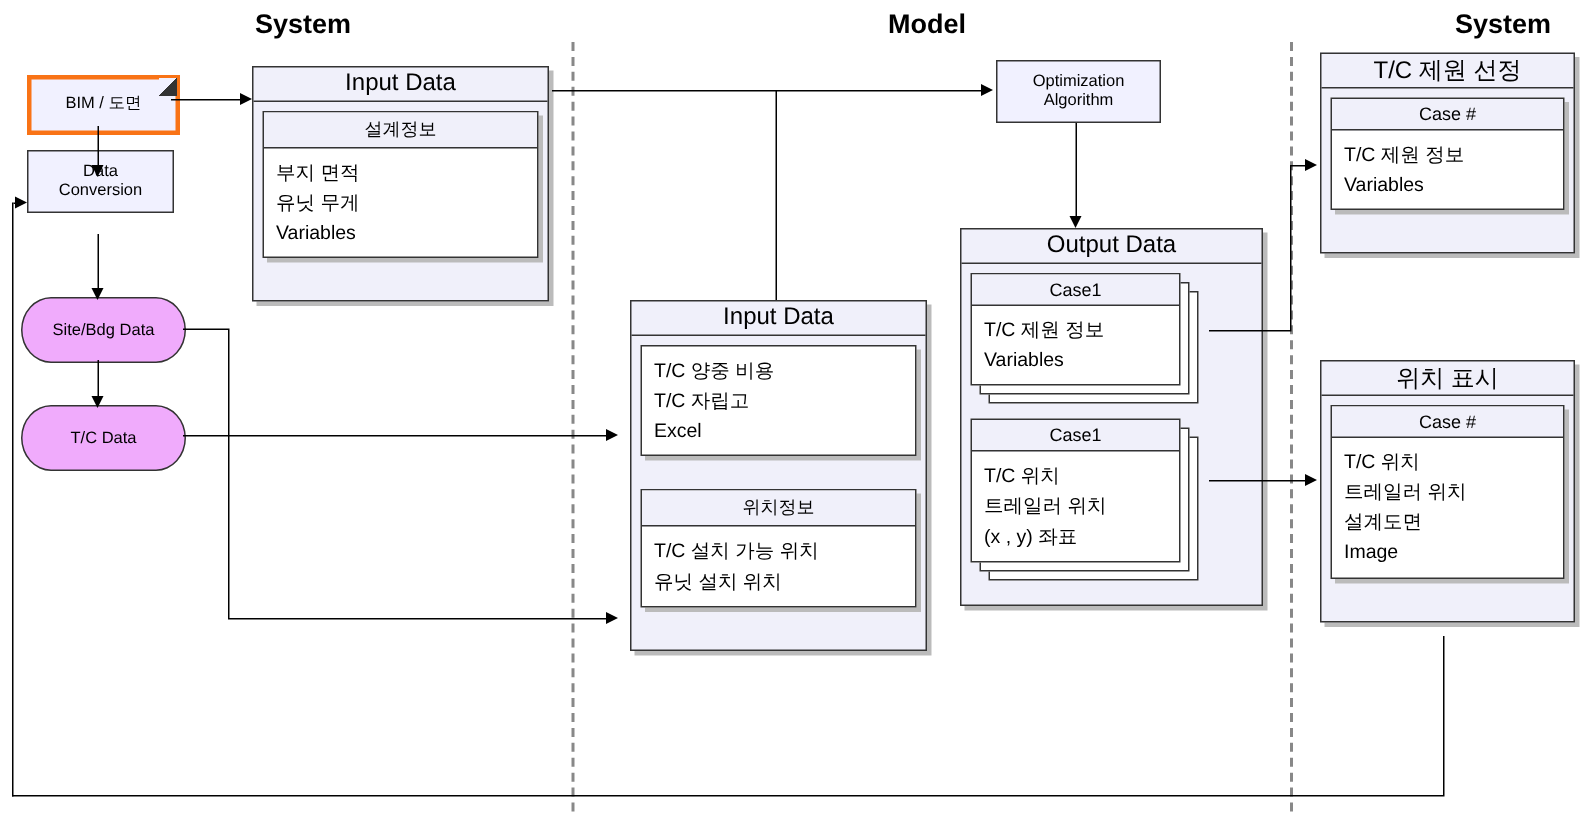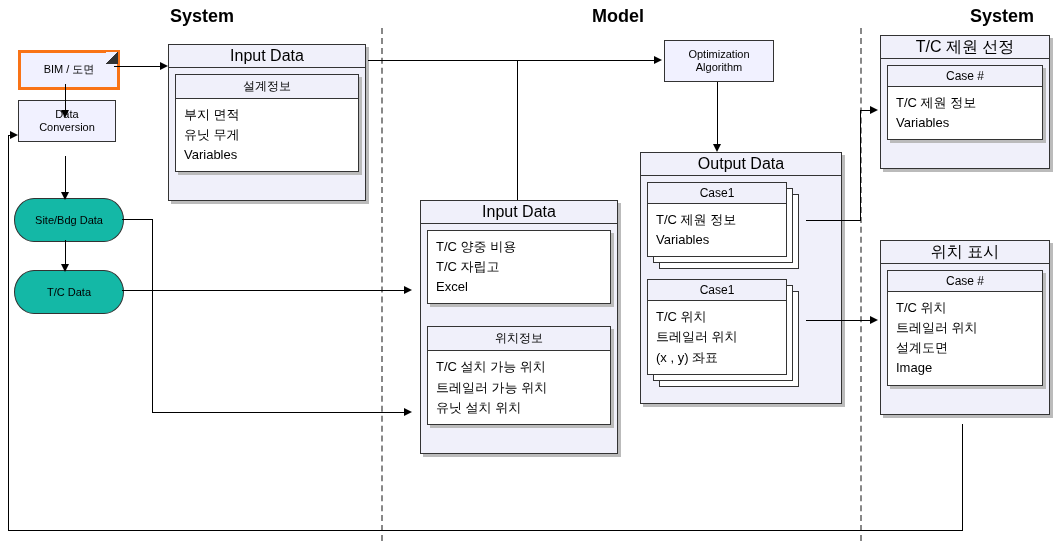--- a/index.html
+++ b/index.html
@@ -3,21 +3,21 @@
 <meta charset="utf-8">
 <style>
 html,body{margin:0;padding:0;background:#fff;font-family:"Malgun Gothic","Apple SD Gothic Neo",Arial,sans-serif;font-size:12px;color:#000}
 .stage{position:relative;width:1064px;height:551px}
 .col-title{position:absolute;top:6px;font-weight:bold;font-size:18px}
 .vline{position:absolute;top:28px;bottom:10px;border-left:2px dashed #888;width:0}
 
 .doc{position:absolute;width:96px;height:34px;border:3px solid #f97316;background:#f1f1ff;font-size:11px;display:flex;align-items:center;justify-content:center;text-align:center;line-height:1.2}
 .doc:after{content:"";position:absolute;right:-1px;top:-1px;width:12px;height:12px;background:linear-gradient(135deg,#f1f1ff 49%,#333 50%);}
 .proc{position:absolute;width:96px;height:40px;border:1px solid #333;background:#f1f1ff;font-size:11px;display:flex;align-items:center;justify-content:center;text-align:center;line-height:1.2}
-.db{position:absolute;width:108px;height:42px;border:1px solid #333;border-radius:20px/50%;background:#14b8a6;font-size:11px;display:flex;align-items:center;justify-content:center}
+.db{position:absolute;width:108px;height:42px;border:1px solid #333;border-radius:20px/50%;background:#f0abfc;font-size:11px;display:flex;align-items:center;justify-content:center}
 
 .grp{position:absolute;border:1px solid #333;background:#f0f0fa;box-shadow:3px 3px 0 #bbb}
 .grp>.t{height:22px;border-bottom:1px solid #333;display:flex;align-items:center;justify-content:center;font-size:16px}
 .grp>.body{position:relative;padding:6px}
 .card{border:1px solid #333;background:#fff;box-shadow:3px 3px 0 #bbb;margin-bottom:22px}
 .card .ct{border-bottom:1px solid #333;background:#f0f0fa;text-align:center;padding:3px 0;font-size:12px}
 .card .cb{padding:6px 8px;line-height:1.55;font-size:13px}
 
 .stackwrap{position:relative;margin-bottom:14px}
 .stackwrap .ghost1,.stackwrap .ghost2{position:absolute;border:1px solid #333;background:#fff}
@@ -71,21 +71,20 @@
         <div class="cb">
           <div>T/C 양중 비용</div>
           <div>T/C 자립고</div>
           <div>Excel</div>
         </div>
       </div>
       <div class="card">
         <div class="ct">위치정보</div>
         <div class="cb">
           <div>T/C 설치 가능 위치</div>
-          <div>트레일러 가능 위치</div>
           <div>유닛 설치 위치</div>
         </div>
       </div>
     </div>
   </div>
 
   <div class="grp" style="left:640px;top:152px;width:200px">
     <div class="t">Output Data</div>
     <div class="body">
       <div class="stackwrap" style="width:140px">

